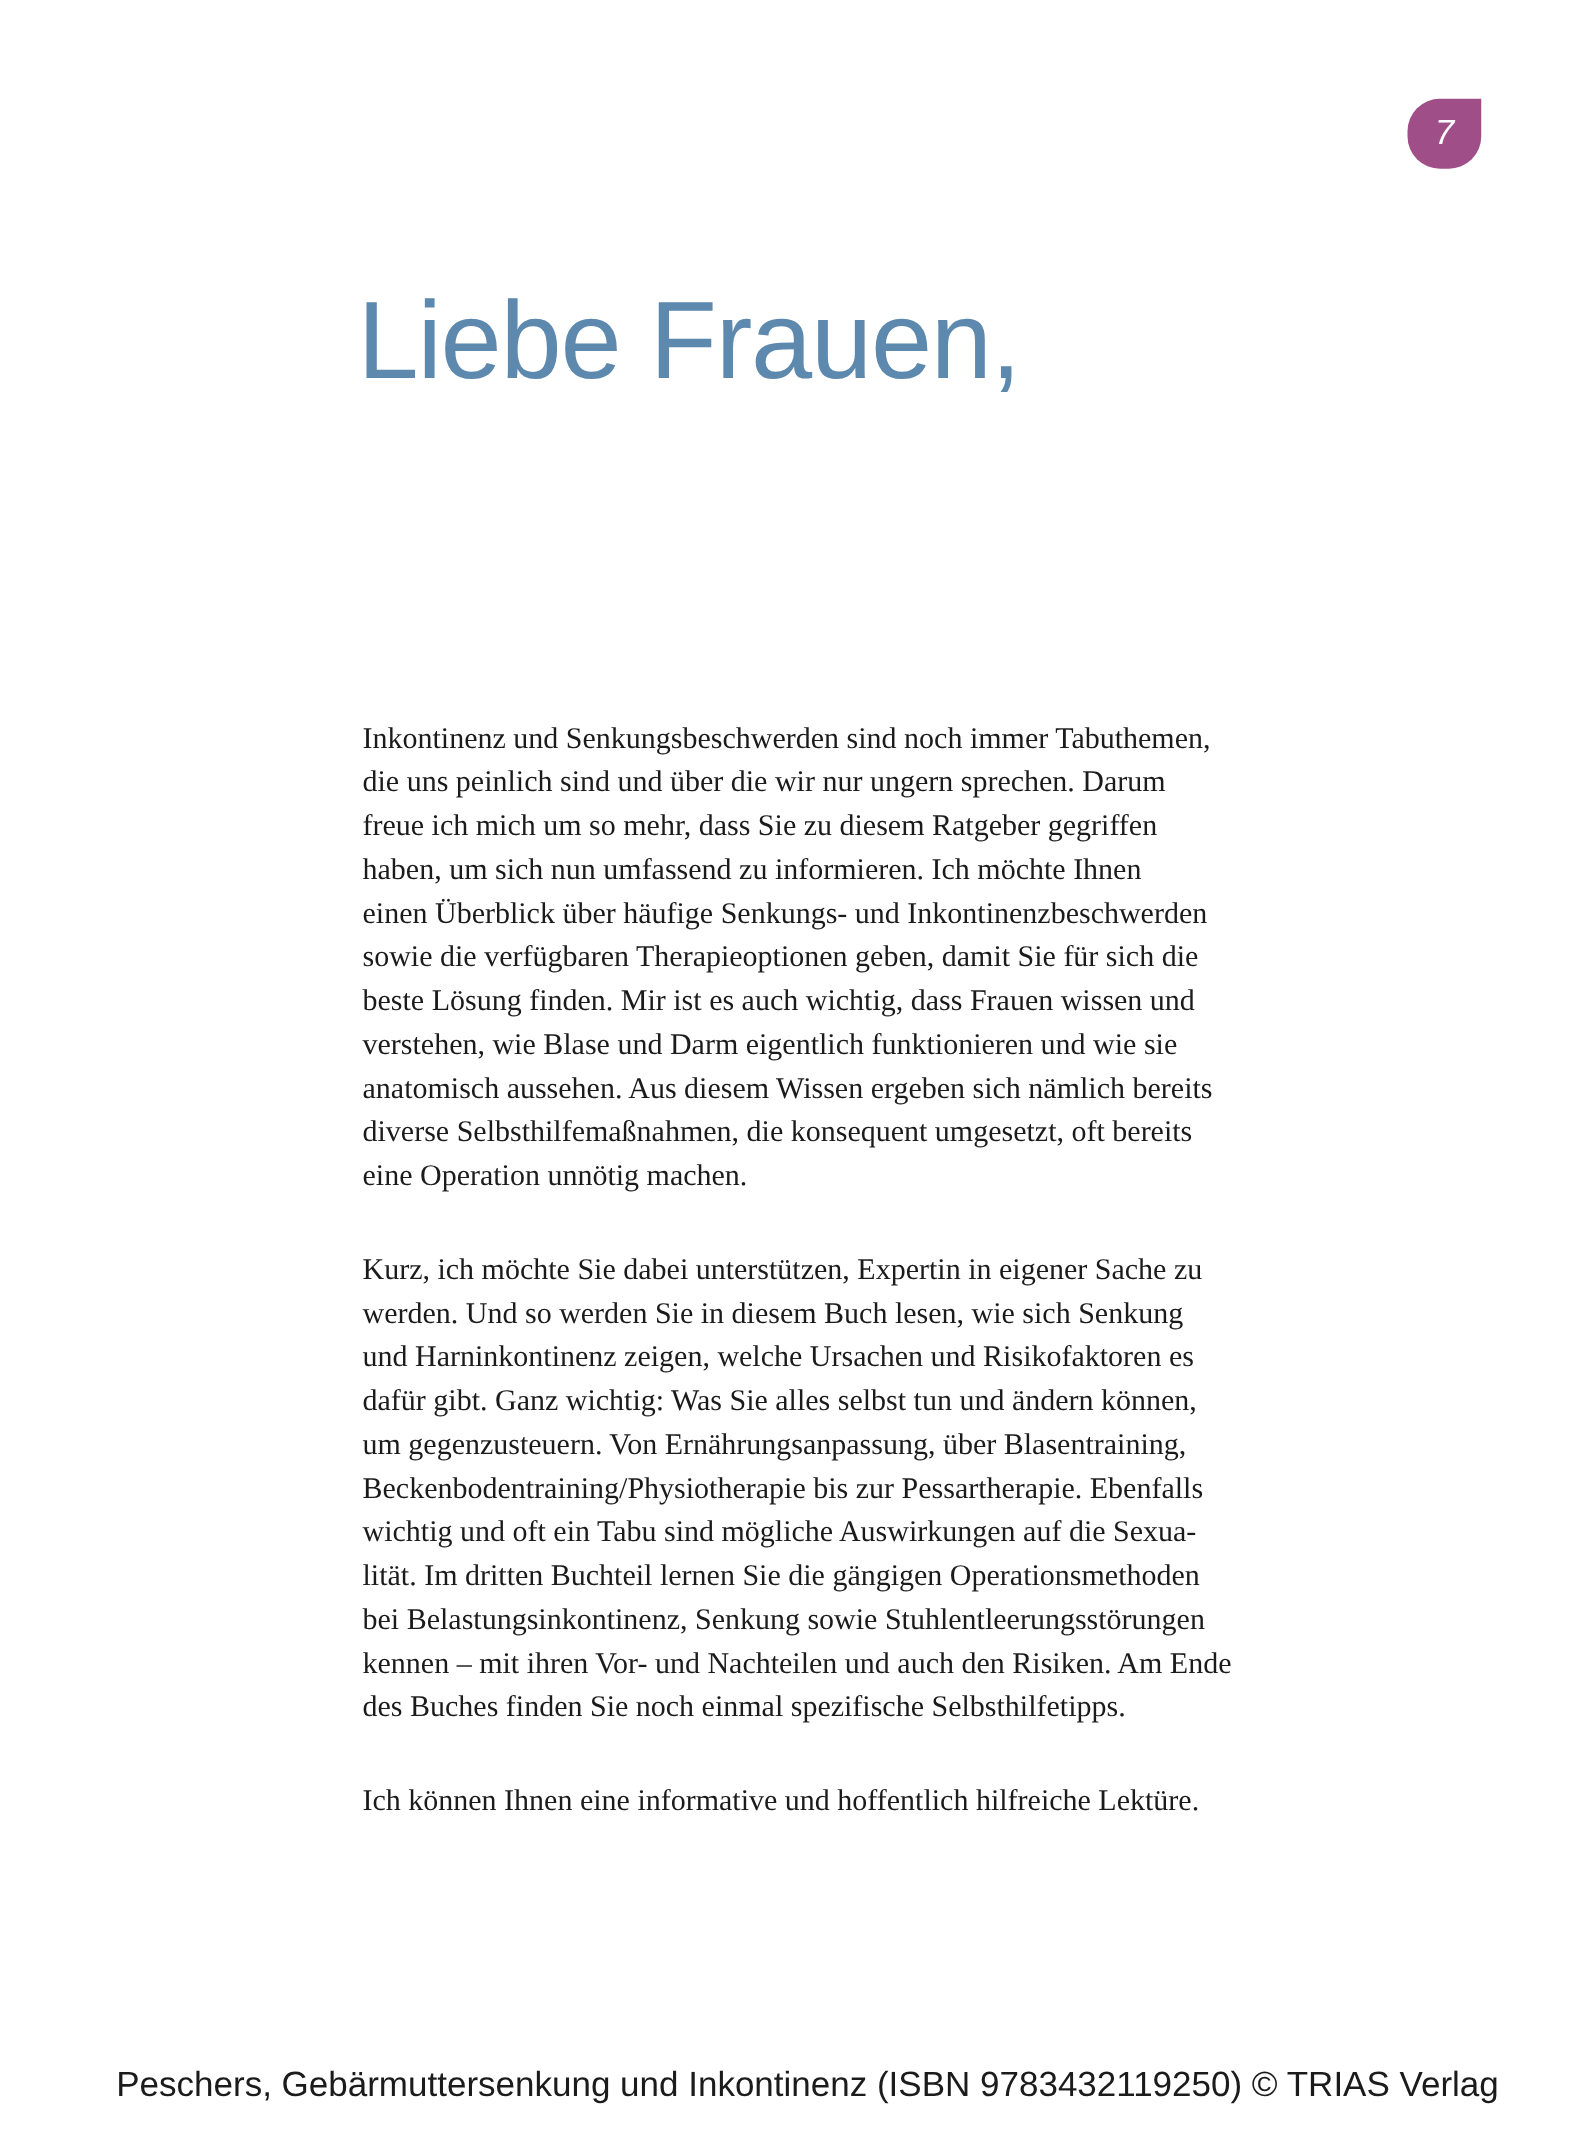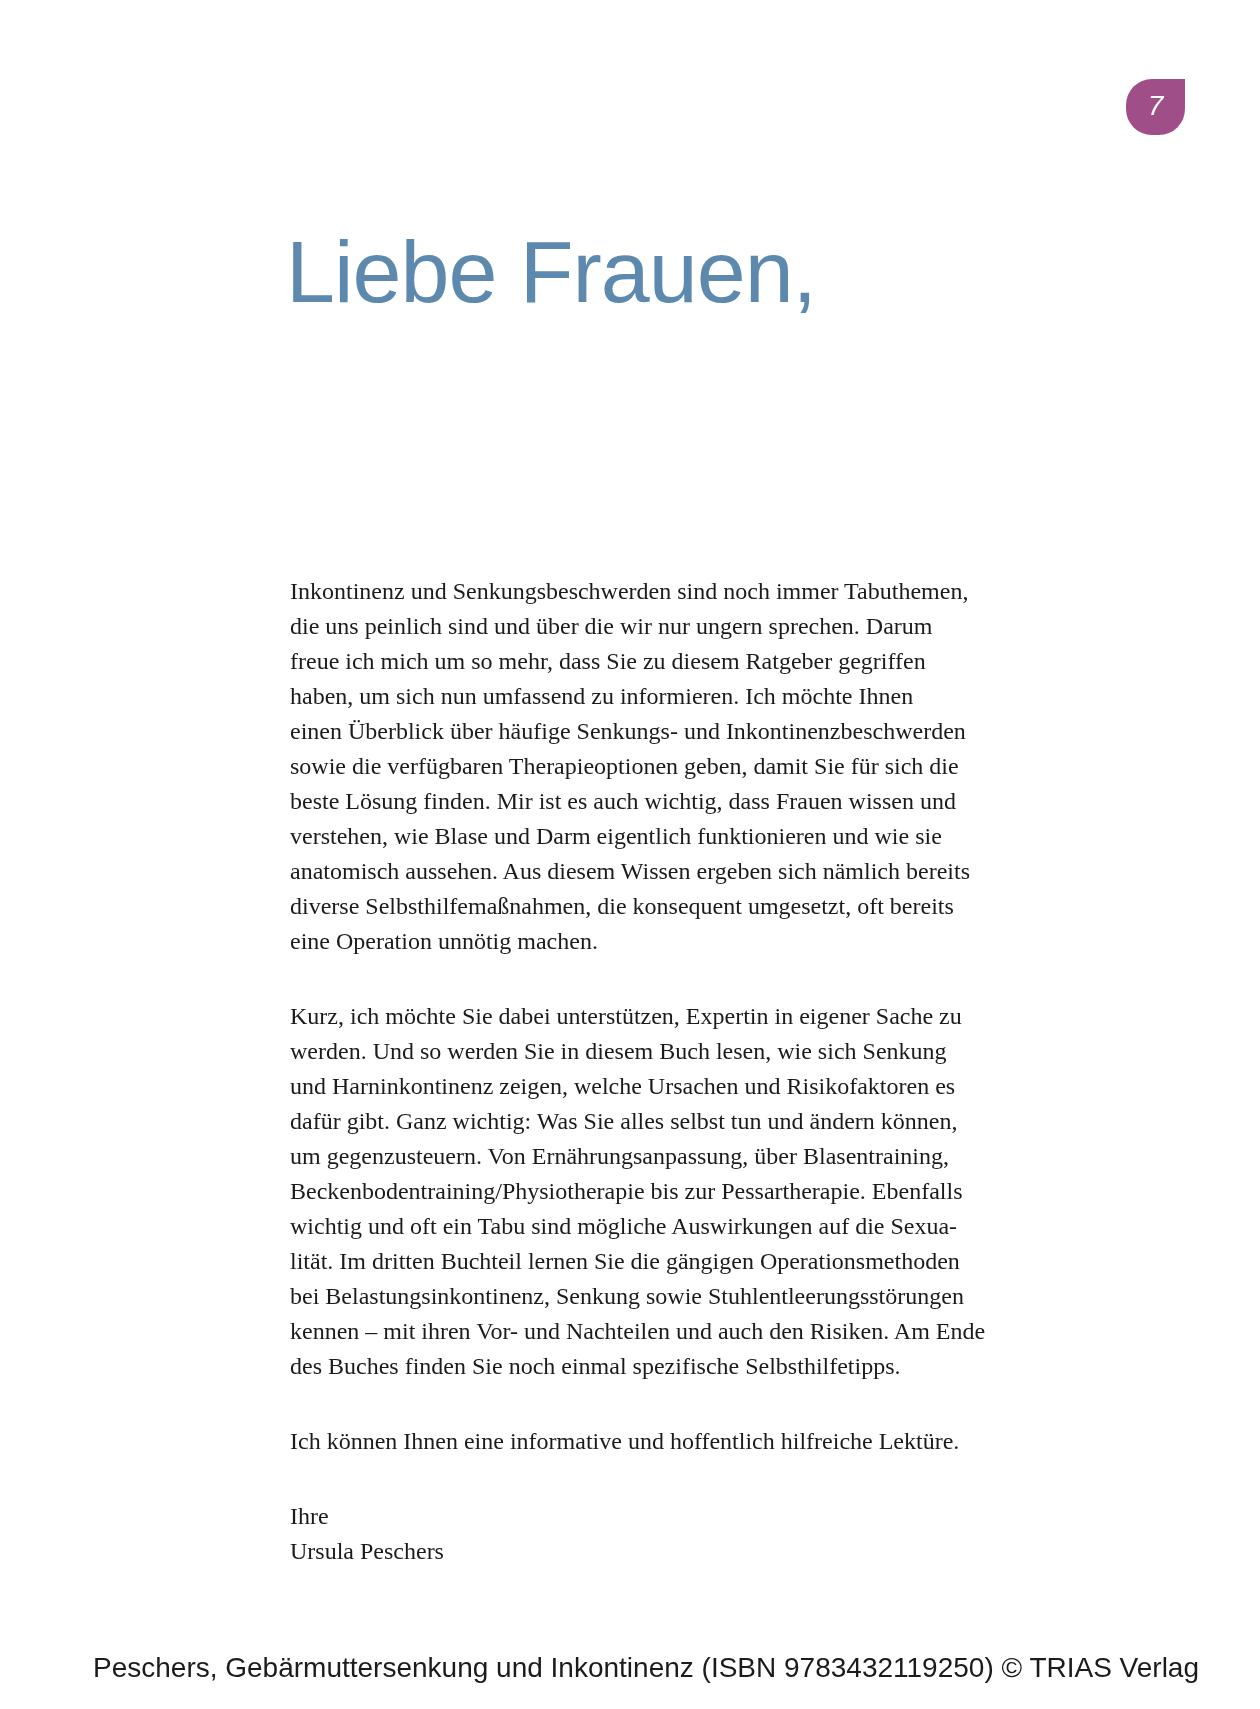--- a/index.html
+++ b/index.html
@@ -102,19 +102,17 @@
 und Harninkontinenz zeigen, welche Ursachen und Risikofaktoren es
 dafür gibt. Ganz wichtig: Was Sie alles selbst tun und ändern können,
 um gegenzusteuern. Von Ernährungsanpassung, über Blasentraining,
 Beckenbodentraining/Physiotherapie bis zur Pessartherapie. Ebenfalls
 wichtig und oft ein Tabu sind mögliche Auswirkungen auf die Sexua-
 lität. Im dritten Buchteil lernen Sie die gängigen Operationsmethoden
 bei Belastungsinkontinenz, Senkung sowie Stuhlentleerungsstörungen
 kennen – mit ihren Vor- und Nachteilen und auch den Risiken. Am Ende
 des Buches finden Sie noch einmal spezifische Selbsthilfetipps.</p>
     <p>Ich können Ihnen eine informative und hoffentlich hilfreiche Lektüre.</p>
-    <p>Ihre
-Ursula Peschers</p>
   </div>
 
   <div class="footer">Peschers, Gebärmuttersenkung und Inkontinenz (ISBN 9783432119250) © TRIAS Verlag</div>
 
 </div>
 
 </body></html>

